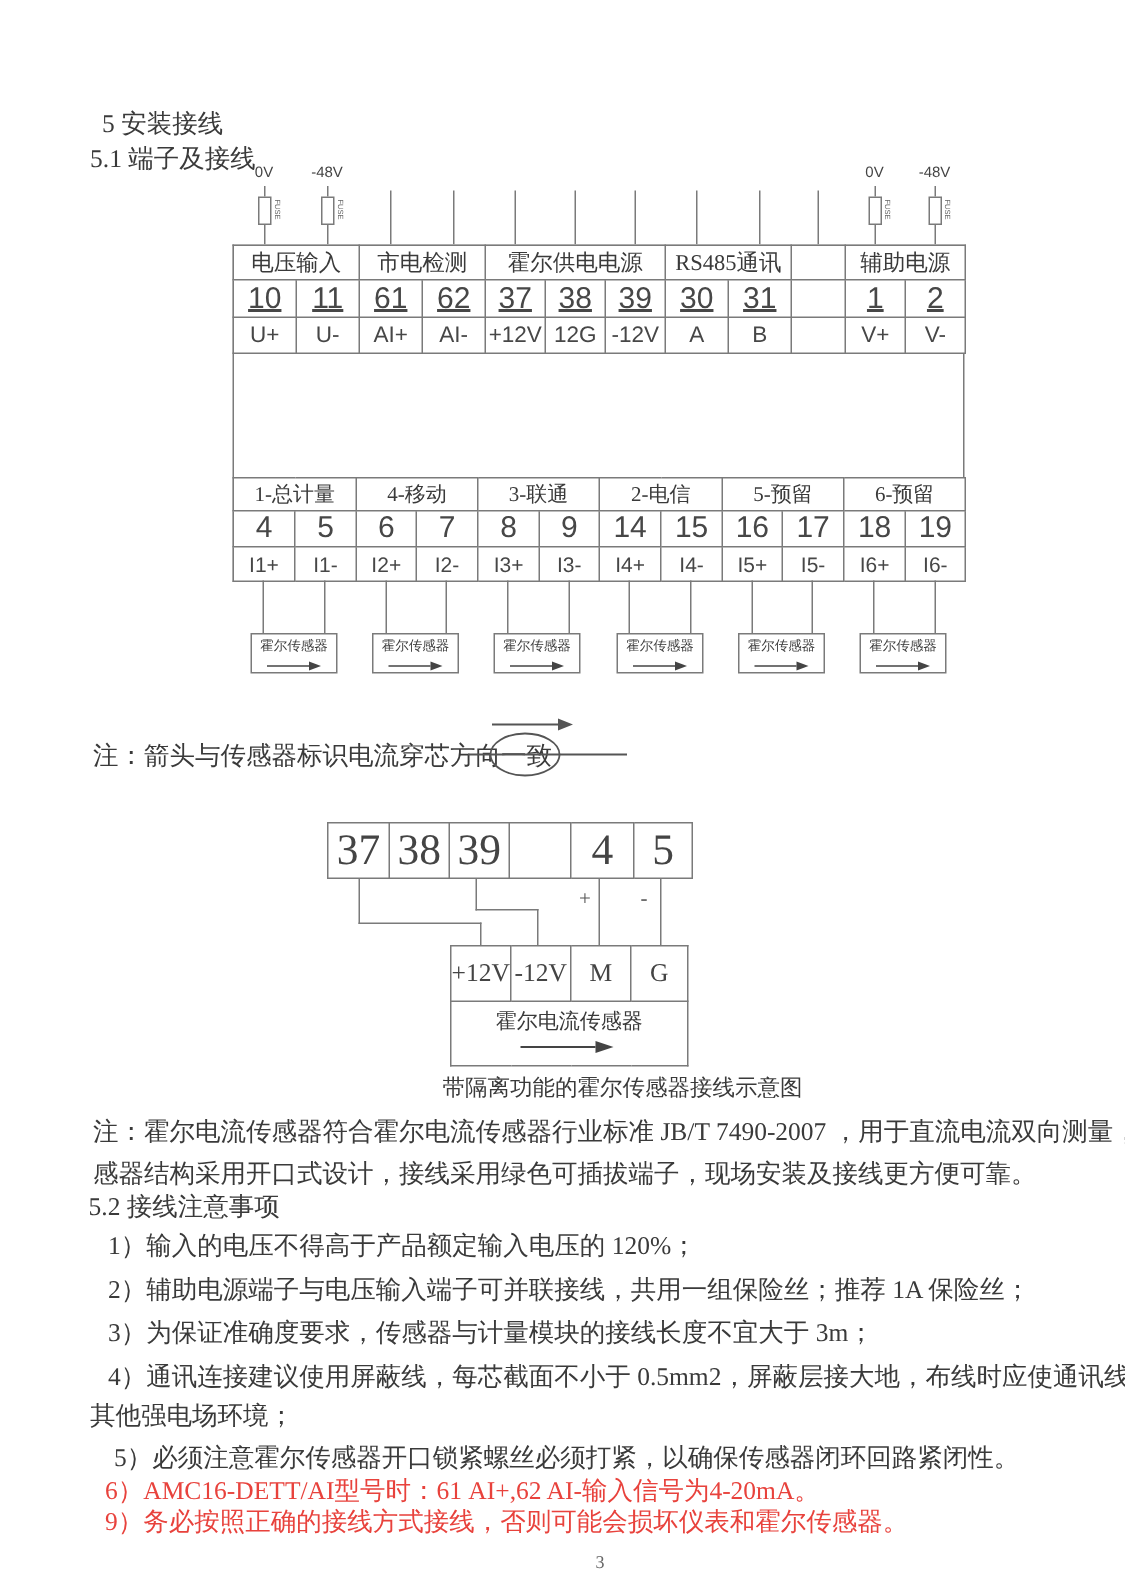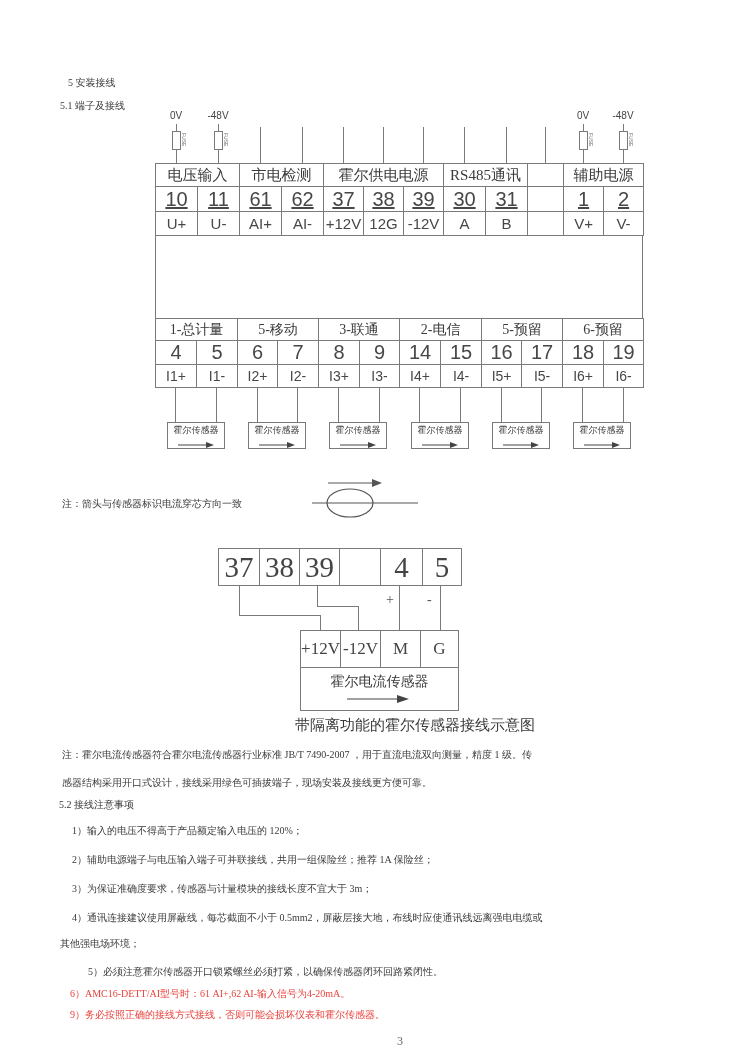--- a/index.html
+++ b/index.html
@@ -1,19 +1,19 @@
 <!DOCTYPE html>
 <html><head>
 <meta charset="utf-8">
 <style>
   html,body{margin:0;padding:0;background:#fff;}
   .page{position:relative;width:750px;height:1060px;background:#ffffff;overflow:hidden;
         font-family:"Liberation Serif",serif;color:#3a3a3a;}
   .abs{position:absolute;}
-  .tline{position:absolute;white-space:nowrap;font-size:10px;line-height:19px;}
+  .tline{position:absolute;white-space:nowrap;font-size:17px;line-height:19px;}
   .red{color:#e8423c;}
   .vline{position:absolute;width:1px;background:#7a7a7a;}
   .hline{position:absolute;height:1px;background:#7a7a7a;}
   .outer-rect{position:absolute;border:1px solid #7a7a7a;background:#fff;}
   table.term{position:absolute;border-collapse:collapse;table-layout:fixed;background:#fff;}
   table.term td{border:1px solid #7a7a7a;text-align:center;padding:0;overflow:hidden;}
   td.hdr1{height:22px;font-size:15px;}
   td.num1{height:24px;font-family:"Liberation Sans",sans-serif;font-size:20px;color:#474747;text-decoration:underline;}
   td.lbl1{height:23px;font-family:"Liberation Sans",sans-serif;font-size:15px;color:#474747;}
   td.hdr2{height:21px;font-size:14px;}
@@ -144,21 +144,21 @@
         <col style="width:41px">
         <col style="width:41px">
       <col style="width:40px">
         <col style="width:41px">
         <col style="width:41px">
         <col style="width:40px">
     </colgroup>
     <tbody>
         <tr>
       <td class="hdr2" colspan="2">1-总计量</td>
-      <td class="hdr2" colspan="2">5-移动</td>
+      <td class="hdr2" colspan="2">4-移动</td>
       <td class="hdr2" colspan="2">3-联通</td>
       <td class="hdr2" colspan="2">2-电信</td>
       <td class="hdr2" colspan="2">5-预留</td>
       <td class="hdr2" colspan="2">6-预留</td>
     </tr>
     <tr>
       <td class="num2">4</td>
       <td class="num2">5</td>
       <td class="num2">6</td>
       <td class="num2">7</td>
@@ -314,19 +314,19 @@
 
   <div class="tline" style="left:62px;top:745px">注：霍尔电流传感器符合霍尔电流传感器行业标准 JB/T 7490-2007 ，用于直流电流双向测量，精度 1 级。传</div>
   <div class="tline" style="left:62px;top:773px">感器结构采用开口式设计，接线采用绿色可插拔端子，现场安装及接线更方便可靠。</div>
 
   <div class="tline" style="left:59px;top:795px">5.2 接线注意事项</div>
   <div class="tline" style="left:72px;top:821px">1）输入的电压不得高于产品额定输入电压的 120%；</div>
   <div class="tline" style="left:72px;top:850px">2）辅助电源端子与电压输入端子可并联接线，共用一组保险丝；推荐 1A 保险丝；</div>
   <div class="tline" style="left:72px;top:879px">3）为保证准确度要求，传感器与计量模块的接线长度不宜大于 3m；</div>
   <div class="tline" style="left:72px;top:908px">4）通讯连接建议使用屏蔽线，每芯截面不小于 0.5mm2，屏蔽层接大地，布线时应使通讯线远离强电电缆或</div>
   <div class="tline" style="left:60px;top:934px">其他强电场环境；</div>
-  <div class="tline" style="left:88px;top:962px">5）必须注意霍尔传感器开口锁紧螺丝必须打紧，以确保传感器闭环回路紧闭性。</div>
+  <div class="tline" style="left:76px;top:962px">5）必须注意霍尔传感器开口锁紧螺丝必须打紧，以确保传感器闭环回路紧闭性。</div>
   <div class="tline red" style="left:70px;top:984px">6）AMC16-DETT/AI型号时：61 AI+,62 AI-输入信号为4-20mA。</div>
   <div class="tline red" style="left:70px;top:1005px">9）务必按照正确的接线方式接线，否则可能会损坏仪表和霍尔传感器。</div>
 
   <div class="pagenum" style="left:397px;top:1034px">3</div>
 
 </div>
 
 </body></html>

